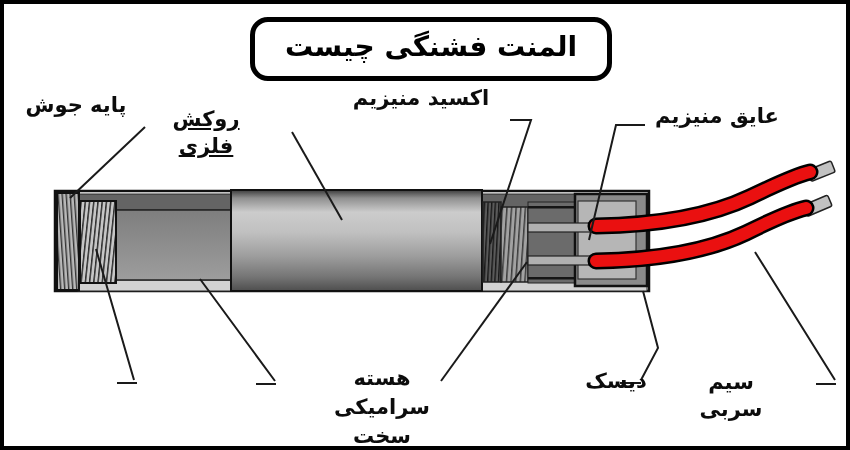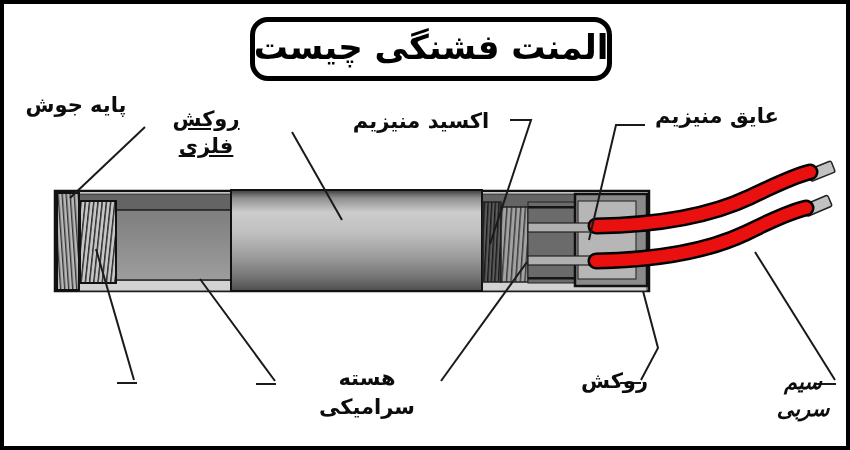--- a/index.html
+++ b/index.html
@@ -14,21 +14,21 @@
     margin:0 auto;
   }
   .title-box{
     position:absolute;left:246px;top:13px;width:362px;height:64px;
     box-sizing:border-box;
     border:5px solid #000;border-radius:18px;
     background:#fff;
     display:flex;align-items:center;justify-content:center;
   }
   .title-box .title-text{
-    font-size:34px;font-weight:bold;color:#000;
+    font-size:28px;font-weight:bold;color:#000;
     white-space:nowrap;line-height:1;padding-bottom:4px;
   }
   .lbl{
     position:absolute;
     font-size:21px;font-weight:bold;color:#0c0c0c;
     text-align:center;line-height:27px;
     direction:rtl;
   }
   svg.diagram{position:absolute;left:0;top:0;width:842px;height:442px;}
   .wire-red{stroke:var(--wire-red,#ea1010);}
@@ -124,29 +124,30 @@
   <div class="title-box">
     <div class="title-text" dir="rtl">المنت فشنگی چیست</div>
   </div>
 
   <div class="lbl" style="left:16px;top:88px;width:112px;">
     <div>پایه جوش</div>
   </div>
 
   <div class="lbl" style="left:146px;top:102px;width:112px;text-decoration:underline;">روکش فلزی</div>
 
-  <div class="lbl" style="left:326px;top:104px;width:182px;">اکسید منیزیم</div>
+  <div class="lbl" style="left:326px;top:81px;width:182px;">اکسید منیزیم</div>
 
   <div class="lbl" style="left:638px;top:99px;width:150px;">عایق منیزیم</div>
 
   <div class="lbl" style="left:14px;top:349px;width:142px;line-height:28px;">
   </div>
 
 
-  <div class="lbl" style="left:283px;top:360px;width:160px;line-height:29px;">
+  <div class="lbl" style="left:298px;top:360px;width:160px;line-height:29px;">
     <div>هسته سرامیکی</div>
+    <div>سخت</div>
   </div>
 
-  <div class="lbl" style="left:580px;top:364px;width:64px;">روکش</div>
+  <div class="lbl" style="left:580px;top:364px;width:64px;">دیسک</div>
 
-  <div class="lbl" style="left:752px;top:365px;width:94px;font-style:italic;">سیم سربی</div>
+  <div class="lbl" style="left:680px;top:365px;width:94px;">سیم سربی</div>
 
 </div>
 
 </body></html>

